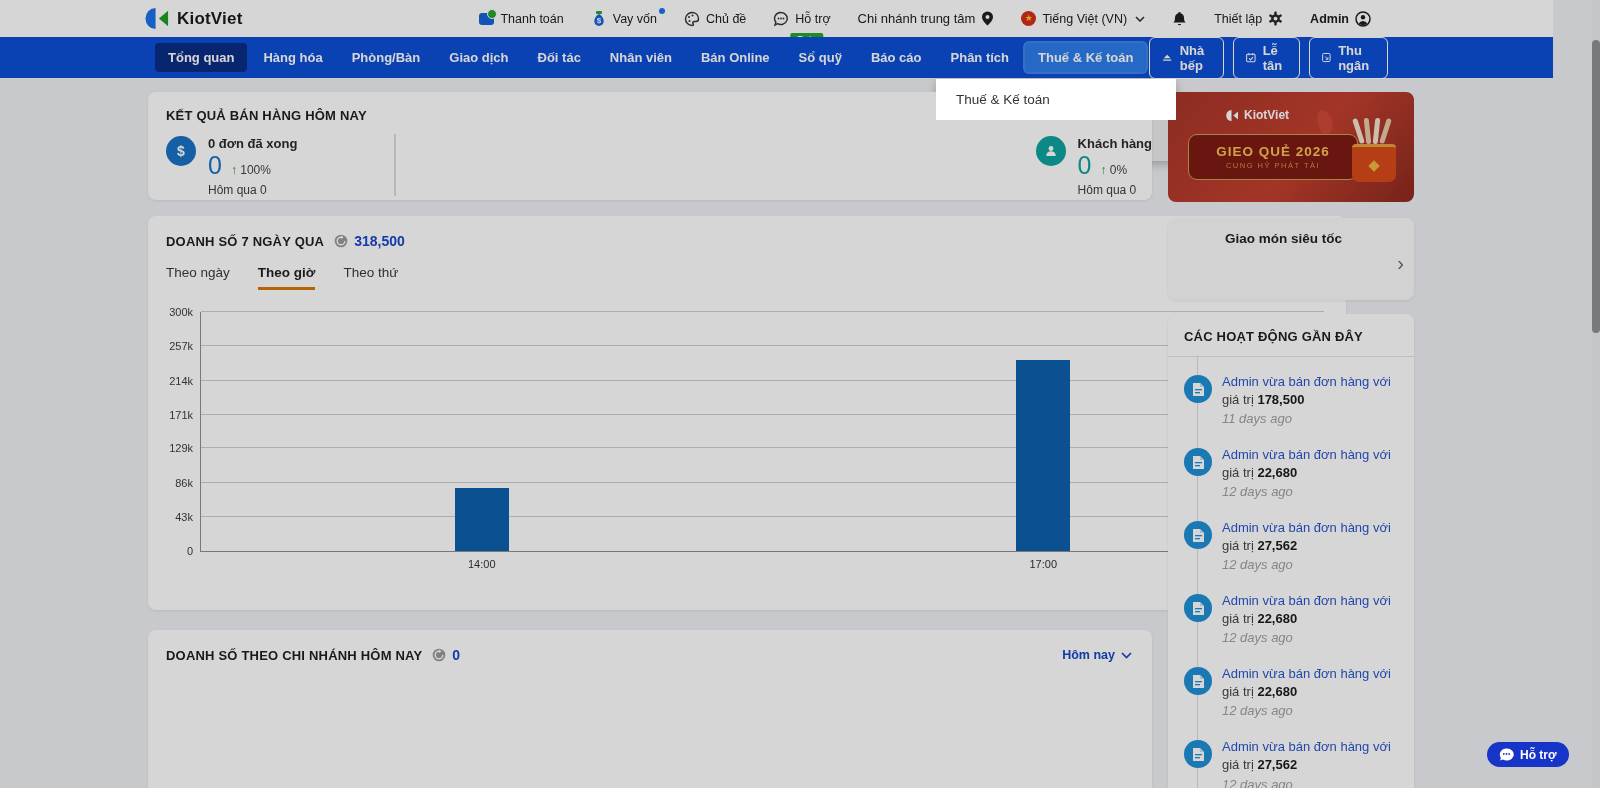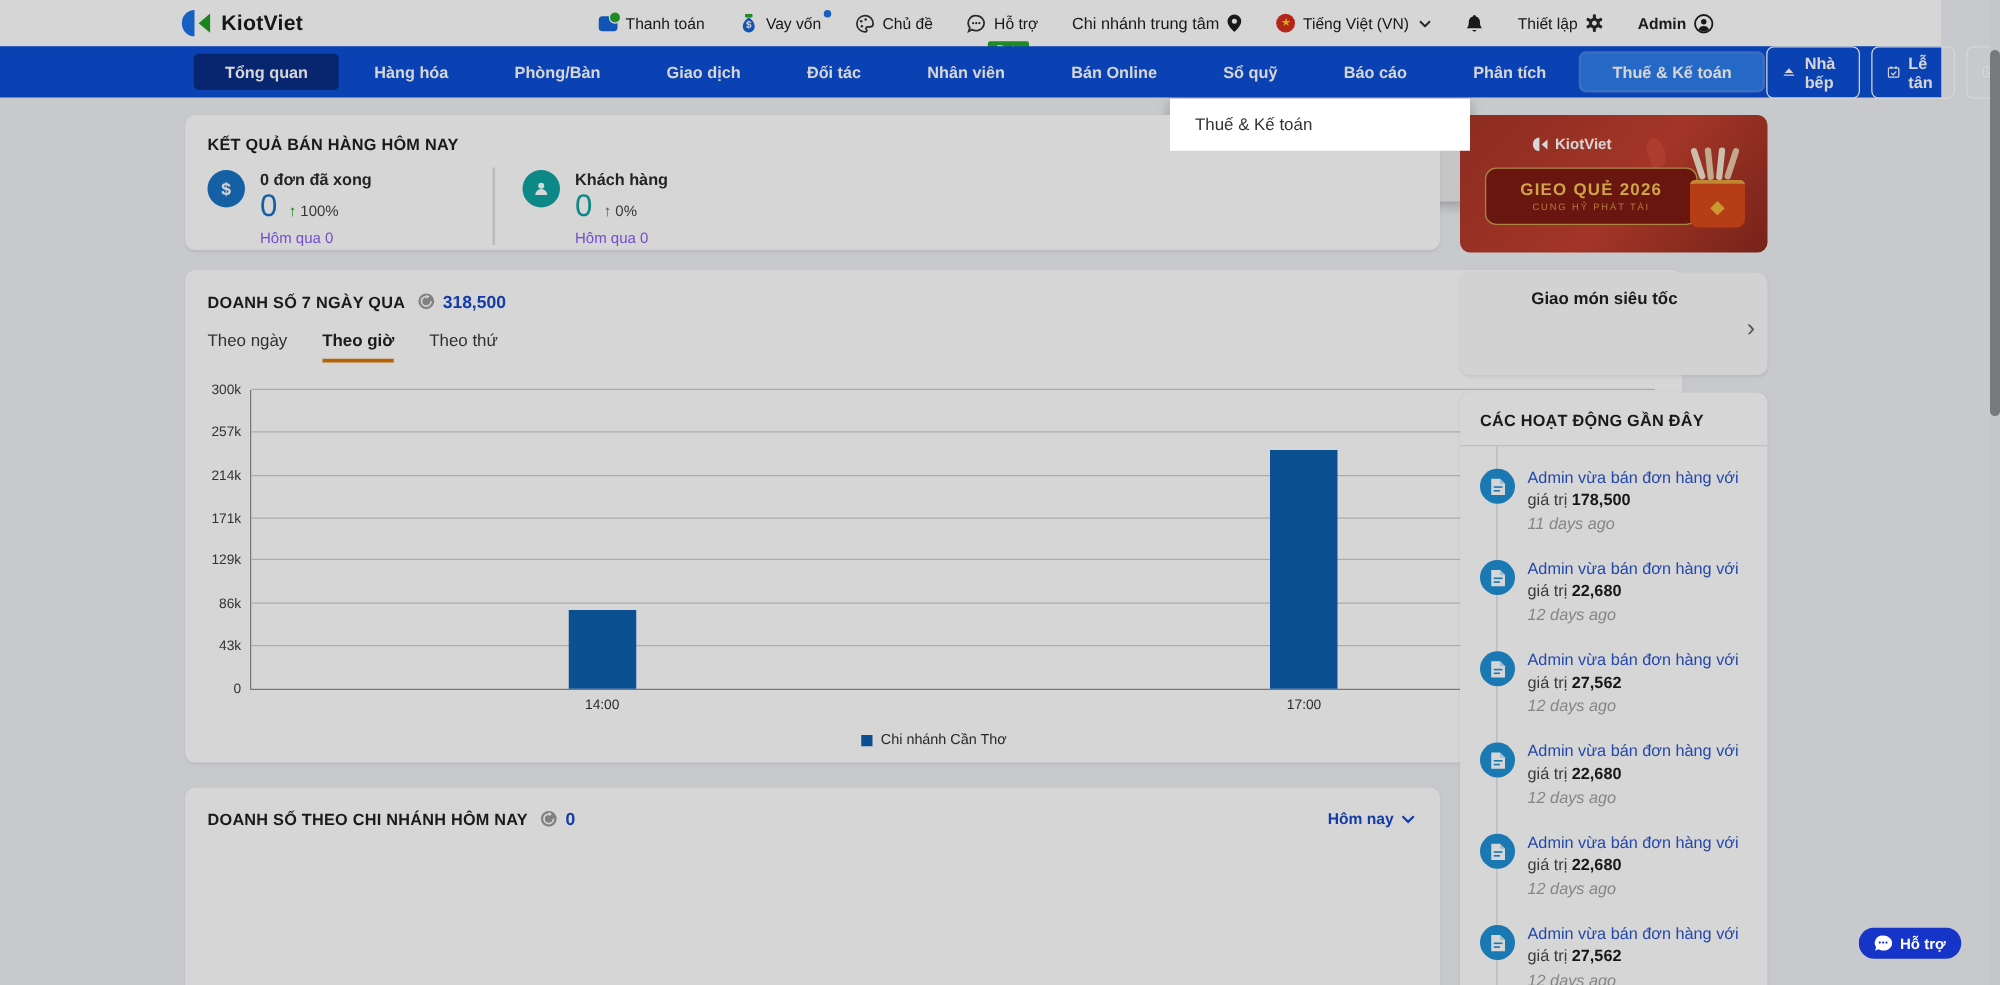--- a/index.html
+++ b/index.html
@@ -29,21 +29,21 @@
   .pay-icon::after{ content:""; position:absolute; right:-3px; top:-4px; width:8px; height:8px; border-radius:50%; background:#27a52c; border:1px solid #fff; }
   .flag{ width:15px; height:15px; border-radius:50%; background:#d62c1e; display:flex; align-items:center; justify-content:center; font-size:9px; color:#f7d117; line-height:1; }
   .caret-svg{ margin-left:2px; }
   
   .navbar{
     position:absolute; left:0; top:37px; width:1553px; height:41px;
     background:#0d4ed6; display:flex; align-items:center; z-index:5;
   }
   .nav-tabs{ display:flex; align-items:center; margin-left:155px; }
   .nav-tab{
-    color:#fff; font-size:13px; font-weight:bold; padding:7px 25px; margin-right:3px;
+    color:#fff; font-size:13px; font-weight:bold; padding:7px 13px; margin-right:3px;
     border-radius:4px; white-space:nowrap; cursor:pointer;
   }
   .nav-tab.active{ background:#0a2e86; }
   .nav-tab.highlight{ background:#2e7dec; position:relative; z-index:50; box-shadow:0 0 0 2px rgba(120,175,250,.55); }
   .quick-buttons{ display:flex; gap:9px; margin-left:auto; margin-right:190px; }
   .quick-btn{
     display:flex; align-items:center; gap:7px; color:#fff; font-size:13px; font-weight:bold;
     border:1.5px solid #fff; border-radius:6px; padding:5px 12px; cursor:pointer; background:transparent;
   }
   
@@ -55,29 +55,29 @@
   .dropdown-item.first{ background:#ffffff; position:relative; z-index:50; }
   .dropdown-item.second{ background:#ececec; border-radius:0 0 4px 4px; }
   
   .card{ position:absolute; background:#fff; border-radius:8px; box-shadow:0 1px 3px rgba(0,0,0,.08); }
   .card-title{ font-size:13px; font-weight:bold; color:#1f1f1f; letter-spacing:.2px; }
   .stats-card{ left:148px; top:92px; width:1004px; height:108px; padding:16px 0 0 18px; }
   .stats-row{ display:flex; margin-top:11px; }
   .stat-col{ display:flex; gap:12px; align-items:flex-start; padding-top:2px; }
   .stat-col.c1{ flex:0 0 228px; }
   .stat-col.c2{ flex:0 0 248px; padding-left:28px; }
-  .stat-col.c3{ flex:1; padding-left:22px; }
+  .stat-col.c3{ flex:1; padding-left:22px;justify-content:flex-end; }
   .stat-div{ width:1px; background:#dcdcdc; height:62px; }
   .stat-icon{ width:30px; height:30px; border-radius:50%; display:flex; align-items:center; justify-content:center; color:#fff; font-weight:bold; font-size:14px; flex:0 0 30px; }
   .stat-label{ font-size:13px; font-weight:bold; color:#2b2b2b; }
   .stat-value-row{ display:flex; align-items:baseline; gap:9px; margin-top:1px; }
   .stat-value{ font-size:25px; line-height:1.1; }
   .stat-delta{ font-size:12px; color:#444; }
   .stat-delta .arrow{ color:#1e9e22; font-weight:bold; }
-  .stat-sub{ font-size:12px; color:#8b5cf6; margin-top:3px; }
+  .stat-sub{ font-size:12px; color:#404040; margin-top:3px; }
   
   .chart-card{ left:148px; top:216px; width:1198px; height:394px; }
   .card-head{ display:flex; align-items:center; padding:17px 20px 0 18px; }
   .head-total{ font-size:14px; font-weight:bold; color:#1848c9; margin-left:6px; }
   .head-range{ margin-left:auto; font-size:12.5px; font-weight:bold; color:#1848c9; display:flex; align-items:center; gap:6px; cursor:pointer; }
   .refresh-wrap{ margin-left:10px; display:flex; align-items:center; }
   .tabs{ display:flex; gap:28px; margin:16px 0 0 18px; font-size:13.5px; color:#3a3a3a; }
   .tab{ padding-bottom:7px; cursor:pointer; }
   .tab.active{ color:#1f1f1f; font-weight:bold; border-bottom:3px solid #d97706; }
   .plot-wrap{ position:relative; margin:22px 22px 0 52px; height:240px; }
@@ -339,24 +339,20 @@
         <div class="gridline" style="bottom: 85.6667%;"></div>
         <div class="ytick" style="bottom: 85.6667%;">257k</div>
         <div class="gridline" style="bottom: 100%;"></div>
         <div class="ytick" style="bottom: 100%;">300k</div>
         <div class="bar" style="left: calc(25% - 27px); height: 26.1667%; background: rgb(14, 97, 174);"></div>
         <div class="xtick" style="left: 25%;">14:00</div>
         <div class="bar" style="left: calc(75% - 27px); height: 80%; background: rgb(14, 97, 174);"></div>
         <div class="xtick" style="left: 75%;">17:00</div>
       </div>
   </div>
-  <div class="legend">
-    <span class="legend-swatch" style="background: rgb(14, 97, 174);"></span>
-    <span>Chi nhánh Cần Thơ</span>
-  </div>
 </div>
 
 <div class="card branch-card">
   <div class="card-head">
     <span class="card-title">DOANH SỐ THEO CHI NHÁNH HÔM NAY</span>
     <span class="refresh-wrap">
       <svg width="14" height="14" viewBox="0 0 14 14">
           <circle cx="7" cy="7" r="6.3" fill="#9a9a9a"></circle>
           <path d="M7 3.2 a3.8 3.8 0 1 0 3.8 3.8" fill="none" stroke="#fff" stroke-width="1.4"></path>
           <path d="M7 1.6 L9.6 3.3 L7 5 Z" fill="#fff"></path>

